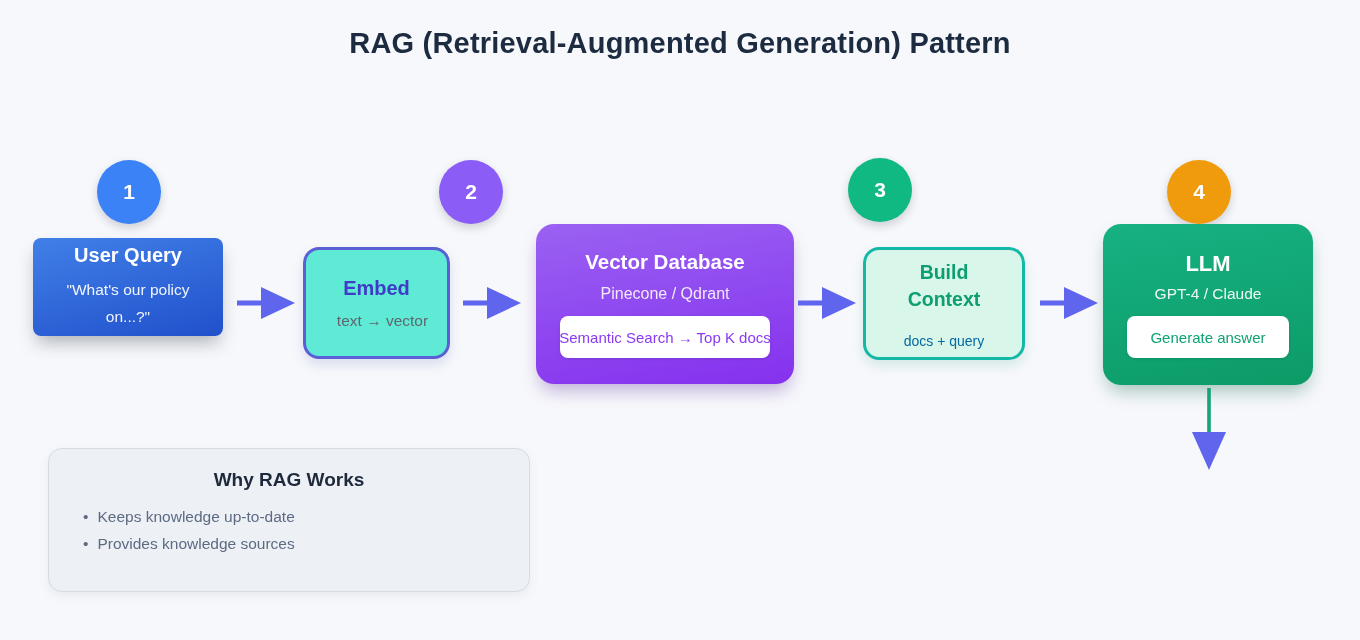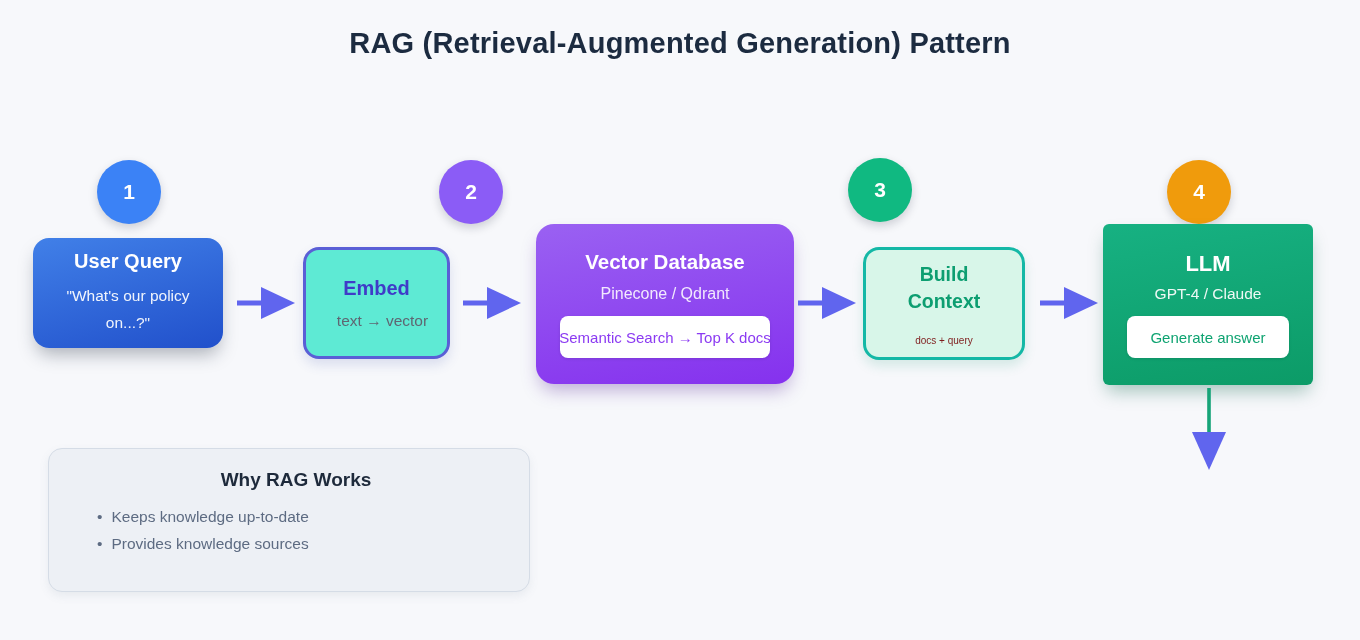--- a/index.html
+++ b/index.html
@@ -49,22 +49,22 @@
   .node {
     position: absolute;
     display: flex;
     flex-direction: column;
     align-items: center;
     justify-content: center;
     text-align: center;
   }
 
   .node-user {
-    left: 33px; top: 238px; width: 190px; height: 110px;
-    border-radius: 16px;
+    left: 33px; top: 238px; width: 190px; height: 98px;
+    border-radius: 8px;
     background: linear-gradient(165deg, #4180e8 0%, #2150cb 100%);
     box-shadow: 0 10px 18px -4px rgba(30,41,59,0.35);
   }
   .node-user .node-title { color: #ffffff; font-size: 20px; font-weight: 700; }
   .node-user .node-sub {
     margin-top: 9px; color: rgba(255,255,255,0.93);
     font-size: 15.5px; line-height: 27px; max-width: 132px;
   }
 
   .node-embed {
@@ -91,25 +91,25 @@
     left: 863px; top: 247px; width: 162px; height: 113px;
     border-radius: 16px;
     background: #d8f6e9;
     border: 3px solid #14b8a6;
     box-shadow: 0 6px 12px rgba(16,150,110,0.15);
   }
   .node-build .node-title {
     color: #0d9e71; font-size: 19.5px; font-weight: 700;
     line-height: 27px; max-width: 96px;
   }
-  .node-build .node-sub { margin-top: 20px; color: #7f1d1d; font-size: 10px; }
+  .node-build .node-sub { margin-top: 20px; color: #0369a1; font-size: 14px; }
 
   .node-llm {
     left: 1103px; top: 224px; width: 210px; height: 161px;
-    border-radius: 6px;
+    border-radius: 18px;
     background: linear-gradient(170deg, #17b182 0%, #0c9b67 100%);
     box-shadow: 0 10px 18px -4px rgba(6,95,70,0.35);
   }
   .node-llm .node-title { color: #ffffff; font-size: 22px; font-weight: 700; }
   .node-llm .node-sub { margin-top: 8px; color: rgba(255,255,255,0.93); font-size: 15.5px; }
   .node-llm .pill { margin-top: 13px; width: 162px; height: 42px; color: #0ea371; }
 
   .pill {
     background: #ffffff;
     border-radius: 8px;
@@ -133,21 +133,21 @@
   .node-response .node-line2 { margin-top: 4px; color: #8a5514; font-size: 14.5px; }
 
   
   .why-card {
     position: absolute;
     left: 48px; top: 448px; width: 482px; height: 144px;
     border-radius: 14px;
     background: #edf0f5;
     border: 1.5px solid #d5dce6;
     box-shadow: 0 4px 10px rgba(100,116,139,0.10);
-    padding: 20px 34px 0 48px;
+    padding: 20px 34px 0 34px;
   }
   .why-title {
     text-align: center;
     color: #1e2a3b;
     font-size: 19px;
     font-weight: 700;
   }
   .why-list { margin-top: 12px; }
   .why-item {
     color: #5d6b82;

